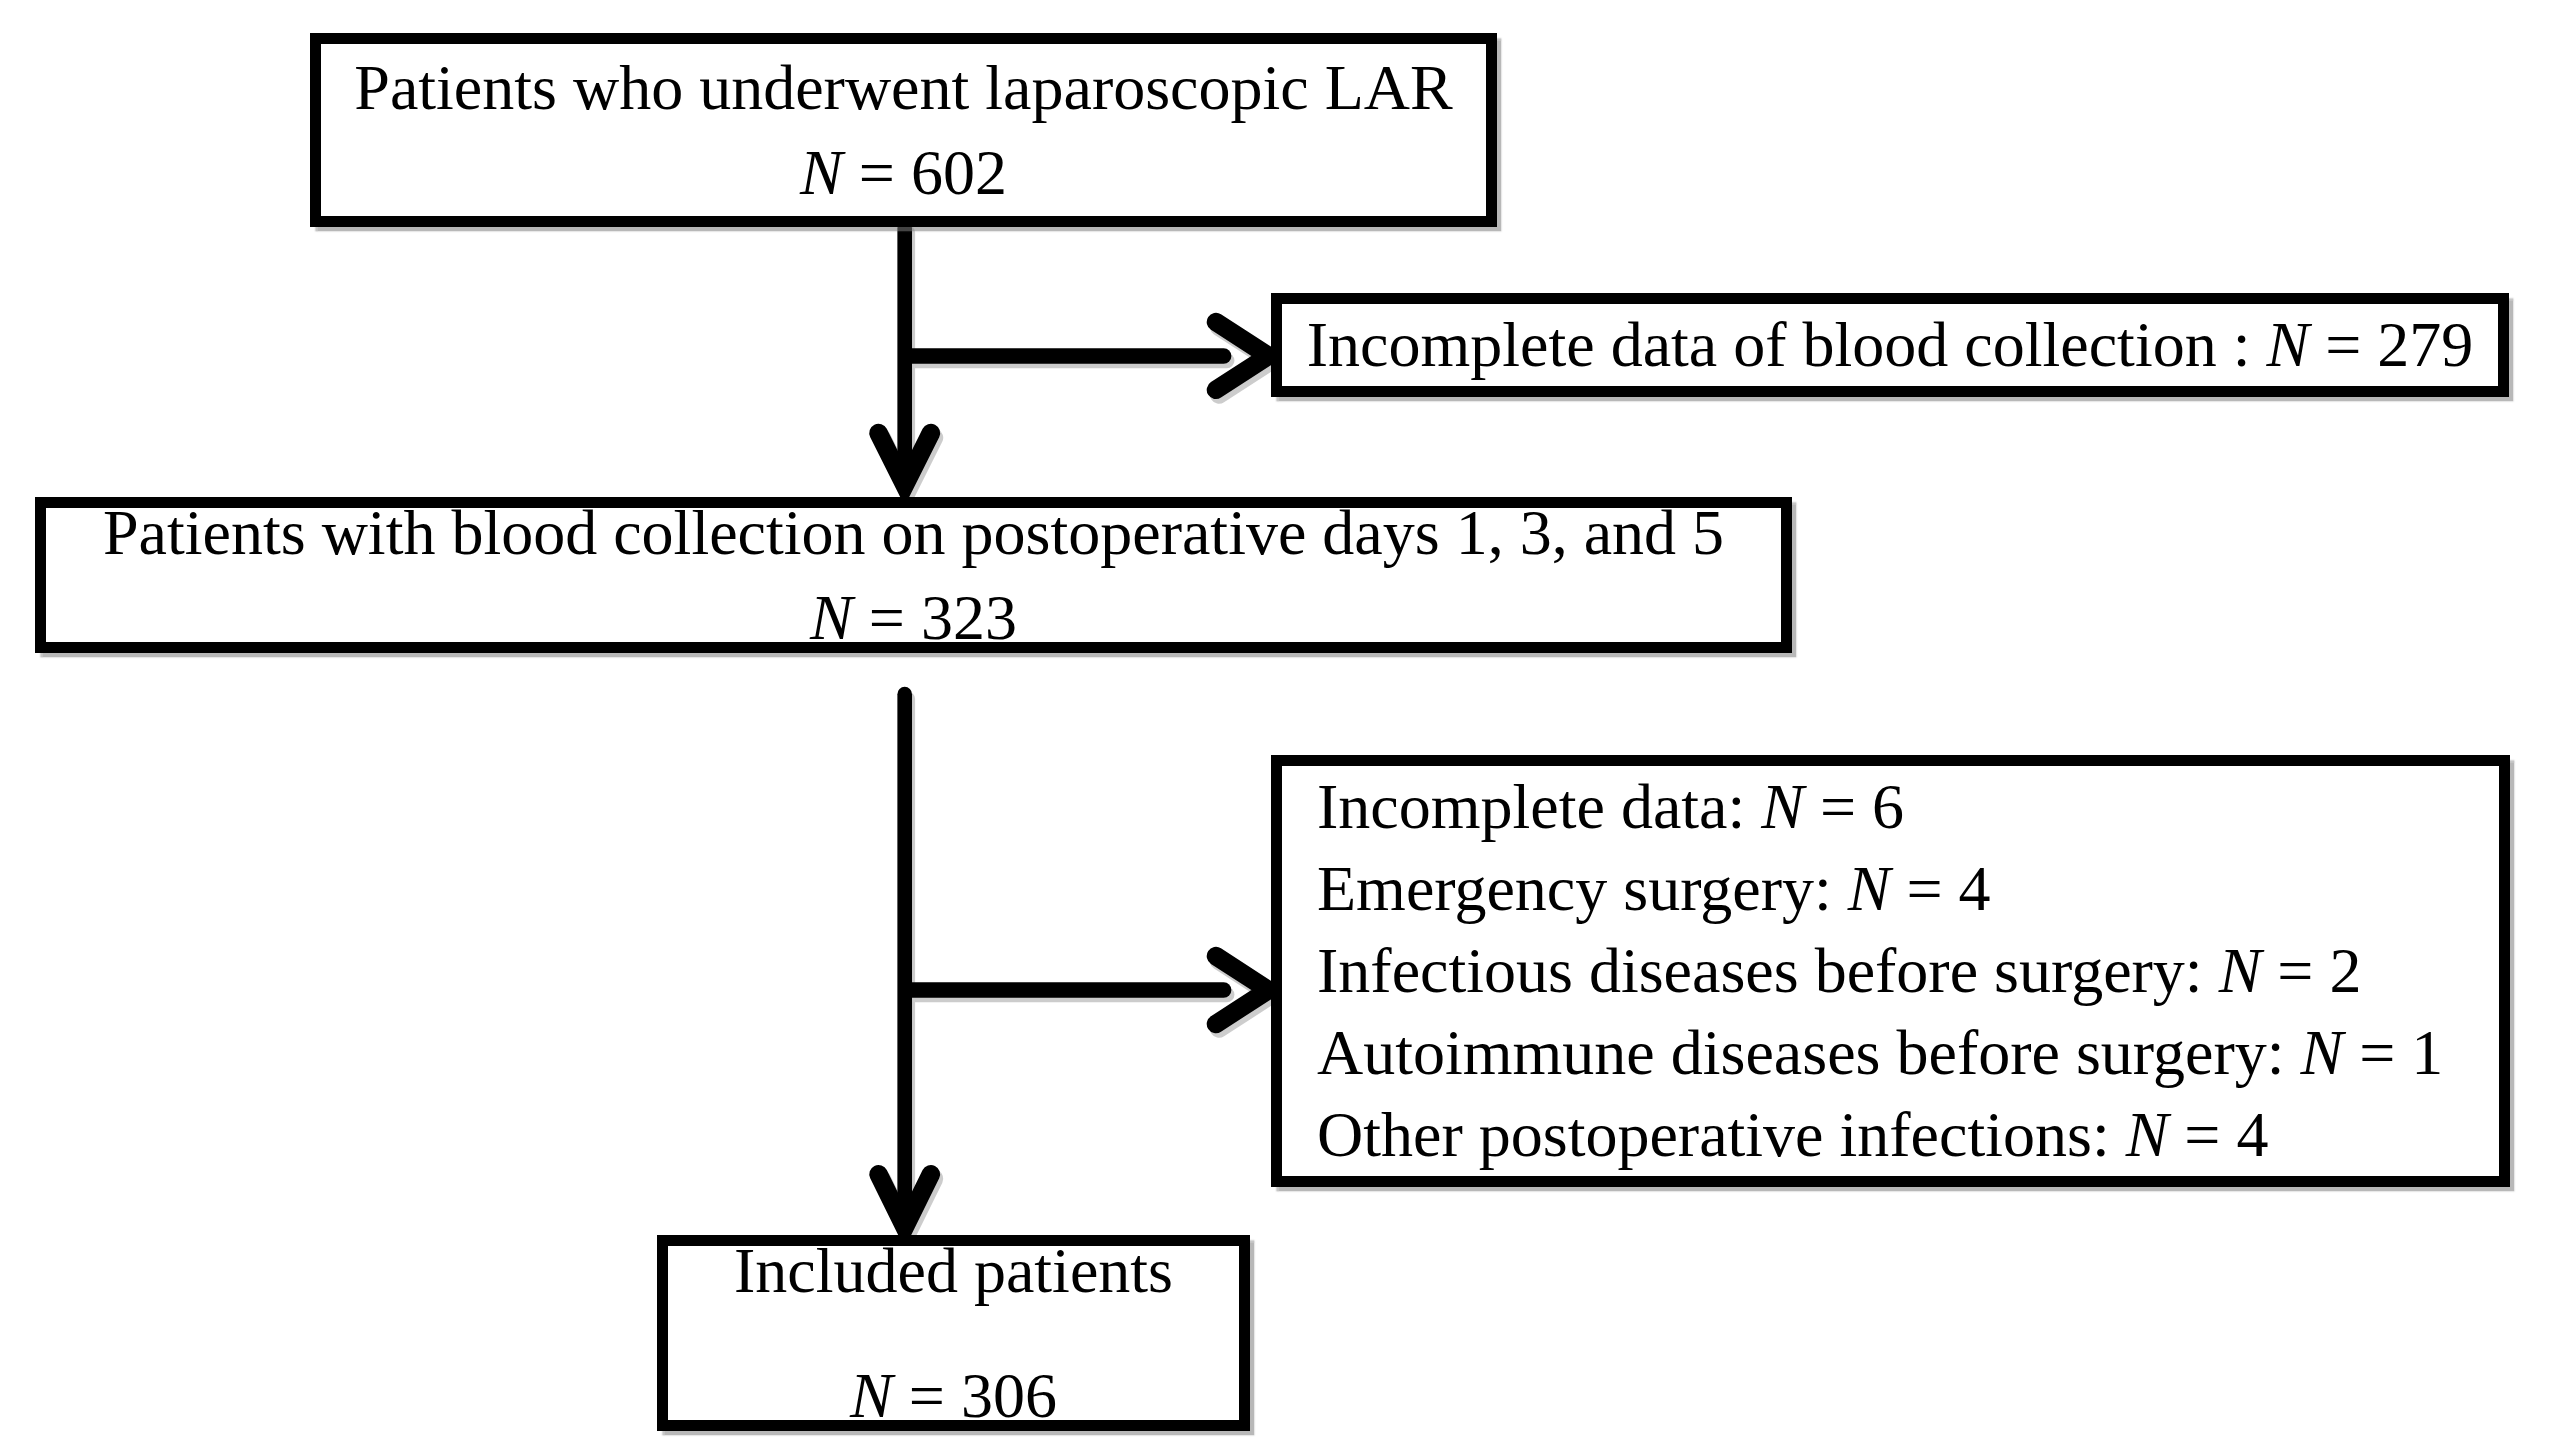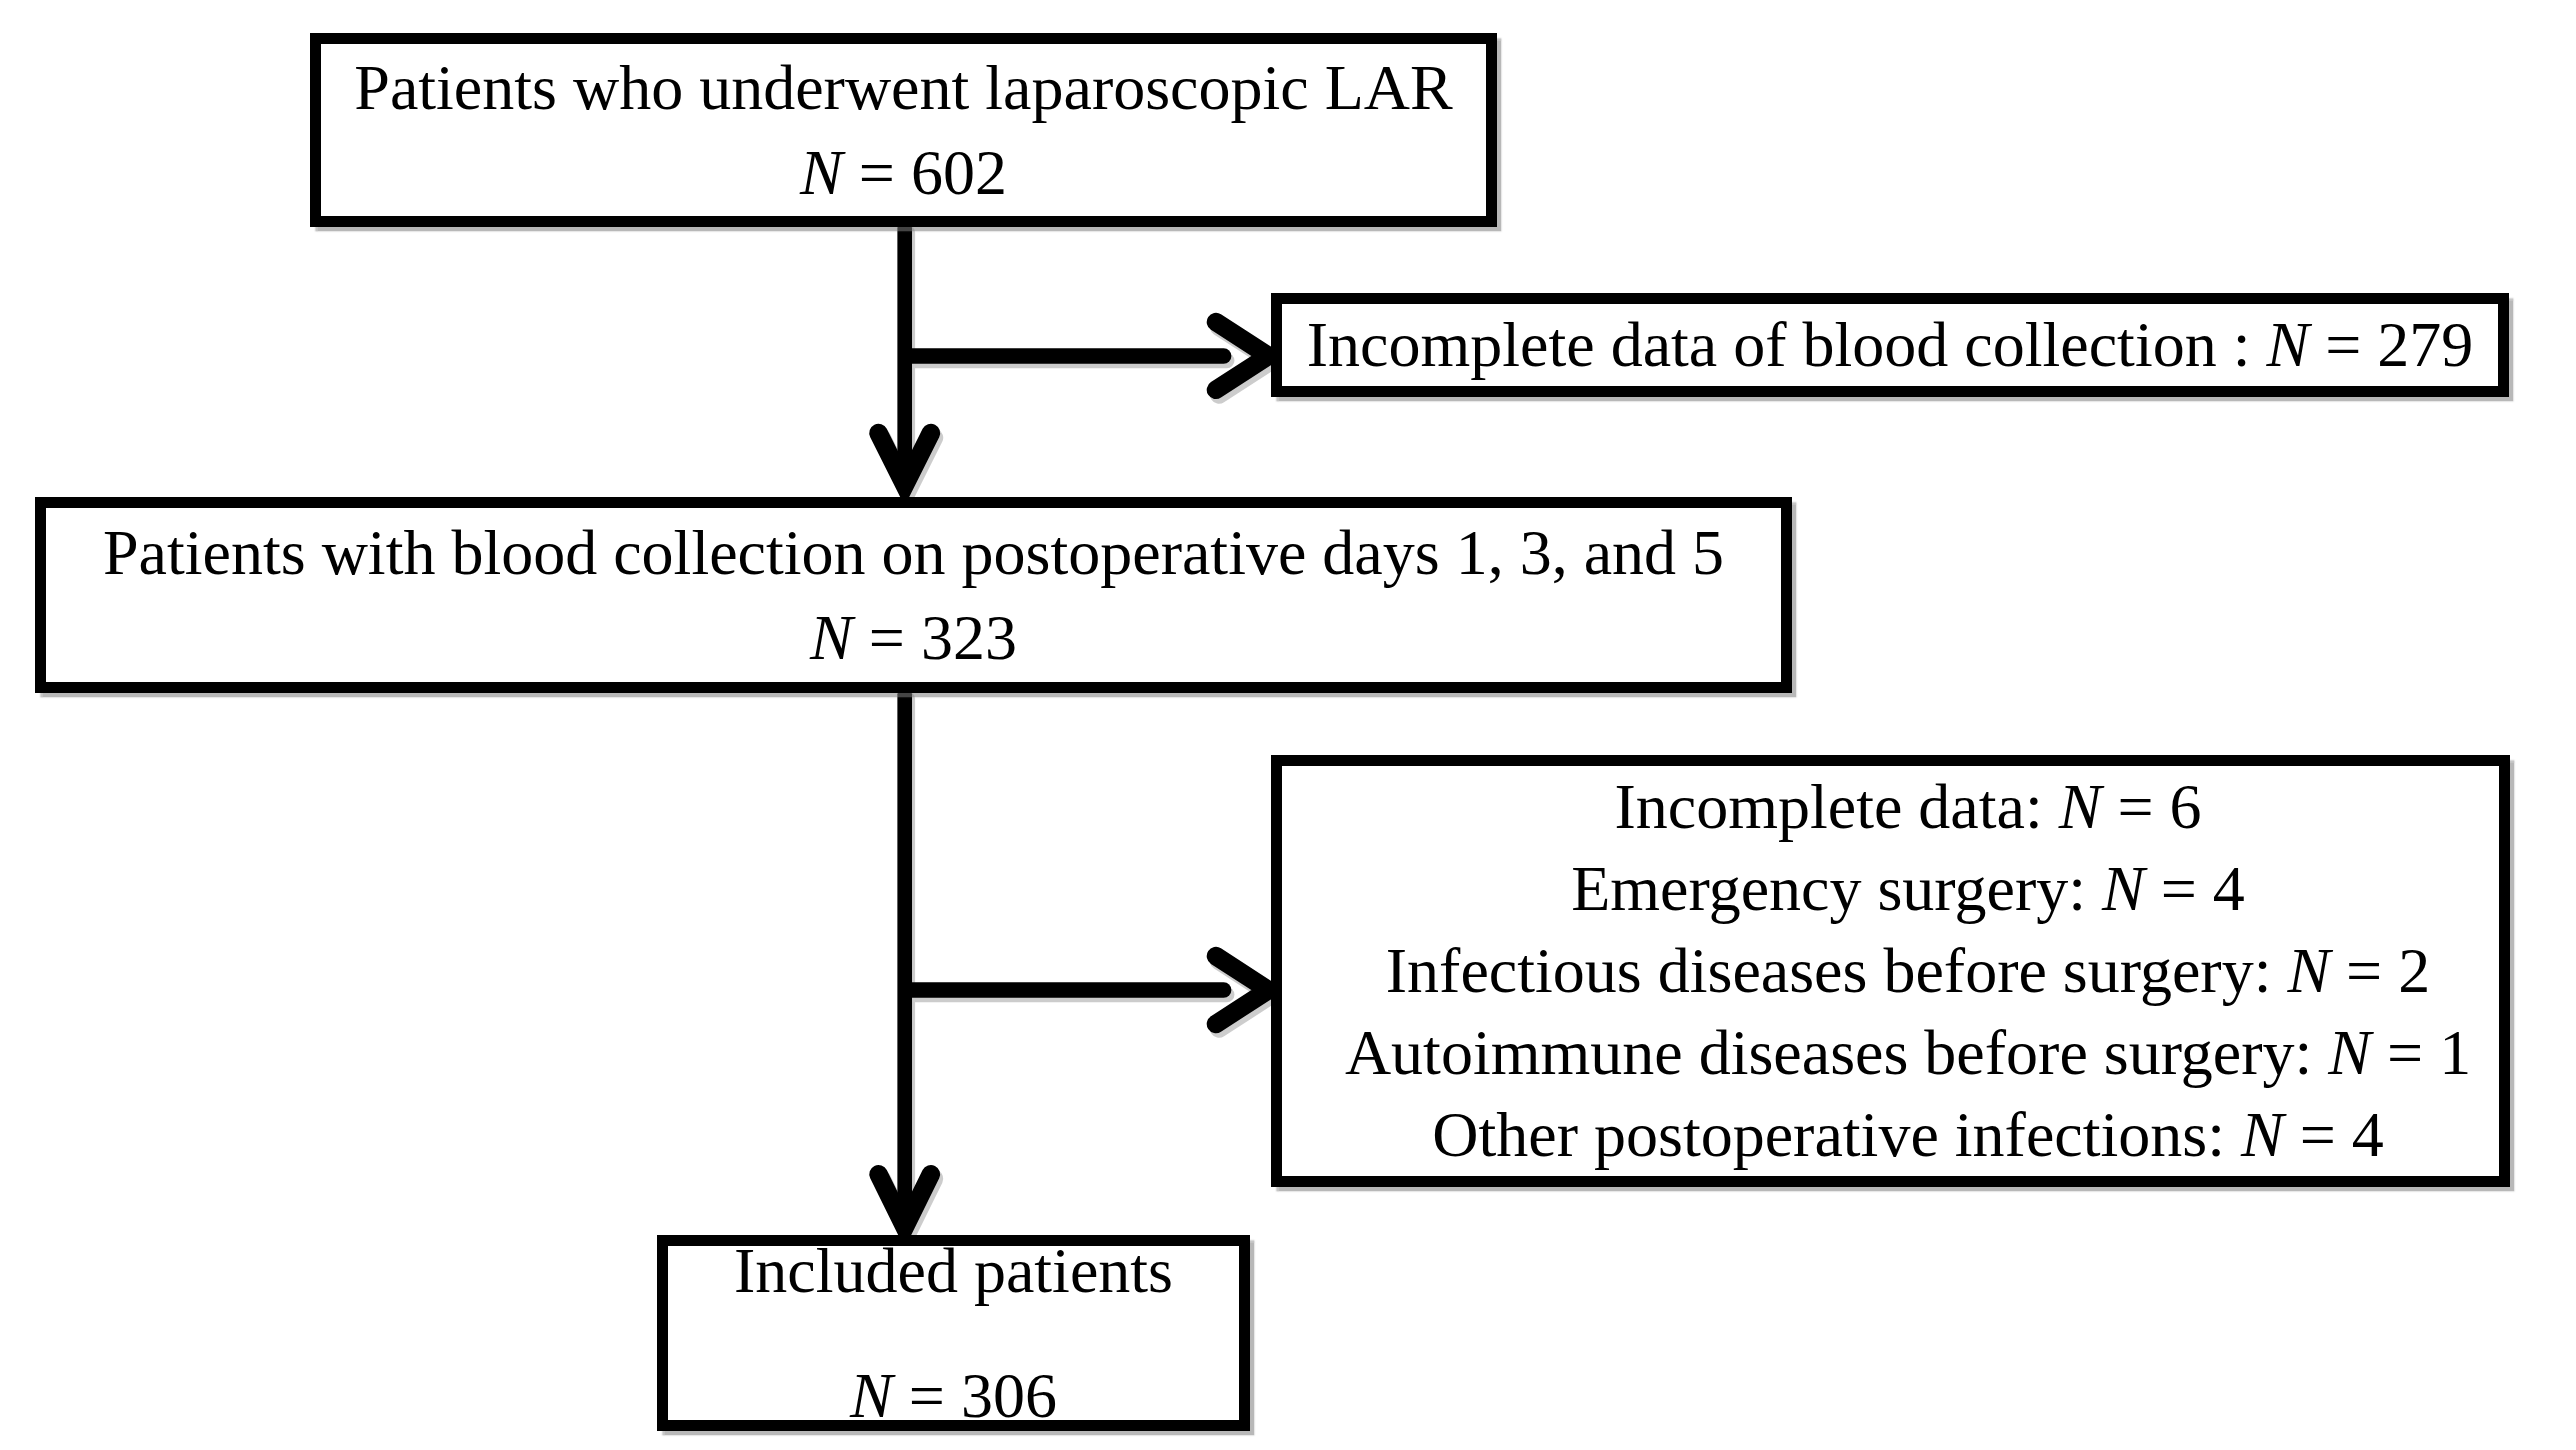--- a/index.html
+++ b/index.html
@@ -26,29 +26,29 @@
     display: flex;
     flex-direction: column;
     align-items: center;
     justify-content: center;
     text-align: center;
     font-size: 64px;
     line-height: 1.33;
     white-space: nowrap;
   }
   .fbox.left {
-    align-items: center;
+    align-items: flex-start;
     text-align: left;
     padding-left: 35px;
     line-height: 1.28;
   }
   .nit { font-style: italic; }
   #box1 { left: 310px;  top: 33px;   width: 1187px; height: 194px; }
   #excl1{ left: 1271px; top: 293px;  width: 1238px; height: 104px; }
-  #box2 { left: 35px;   top: 497px;  width: 1757px; height: 196px; }
+  #box2 { left: 35px;   top: 497px;  width: 1757px; height: 156px; }
   #excl2{ left: 1271px; top: 755px;  width: 1239px; height: 432px; }
   #box3 { left: 657px;  top: 1235px; width: 593px;  height: 196px; gap: 40px; }
 </style>
 </head>
 <body>
 
 <div class="canvas">
 
   <svg class="arrows" width="2576" height="1450" viewBox="0 0 3343 1882" aria-hidden="true">
 

